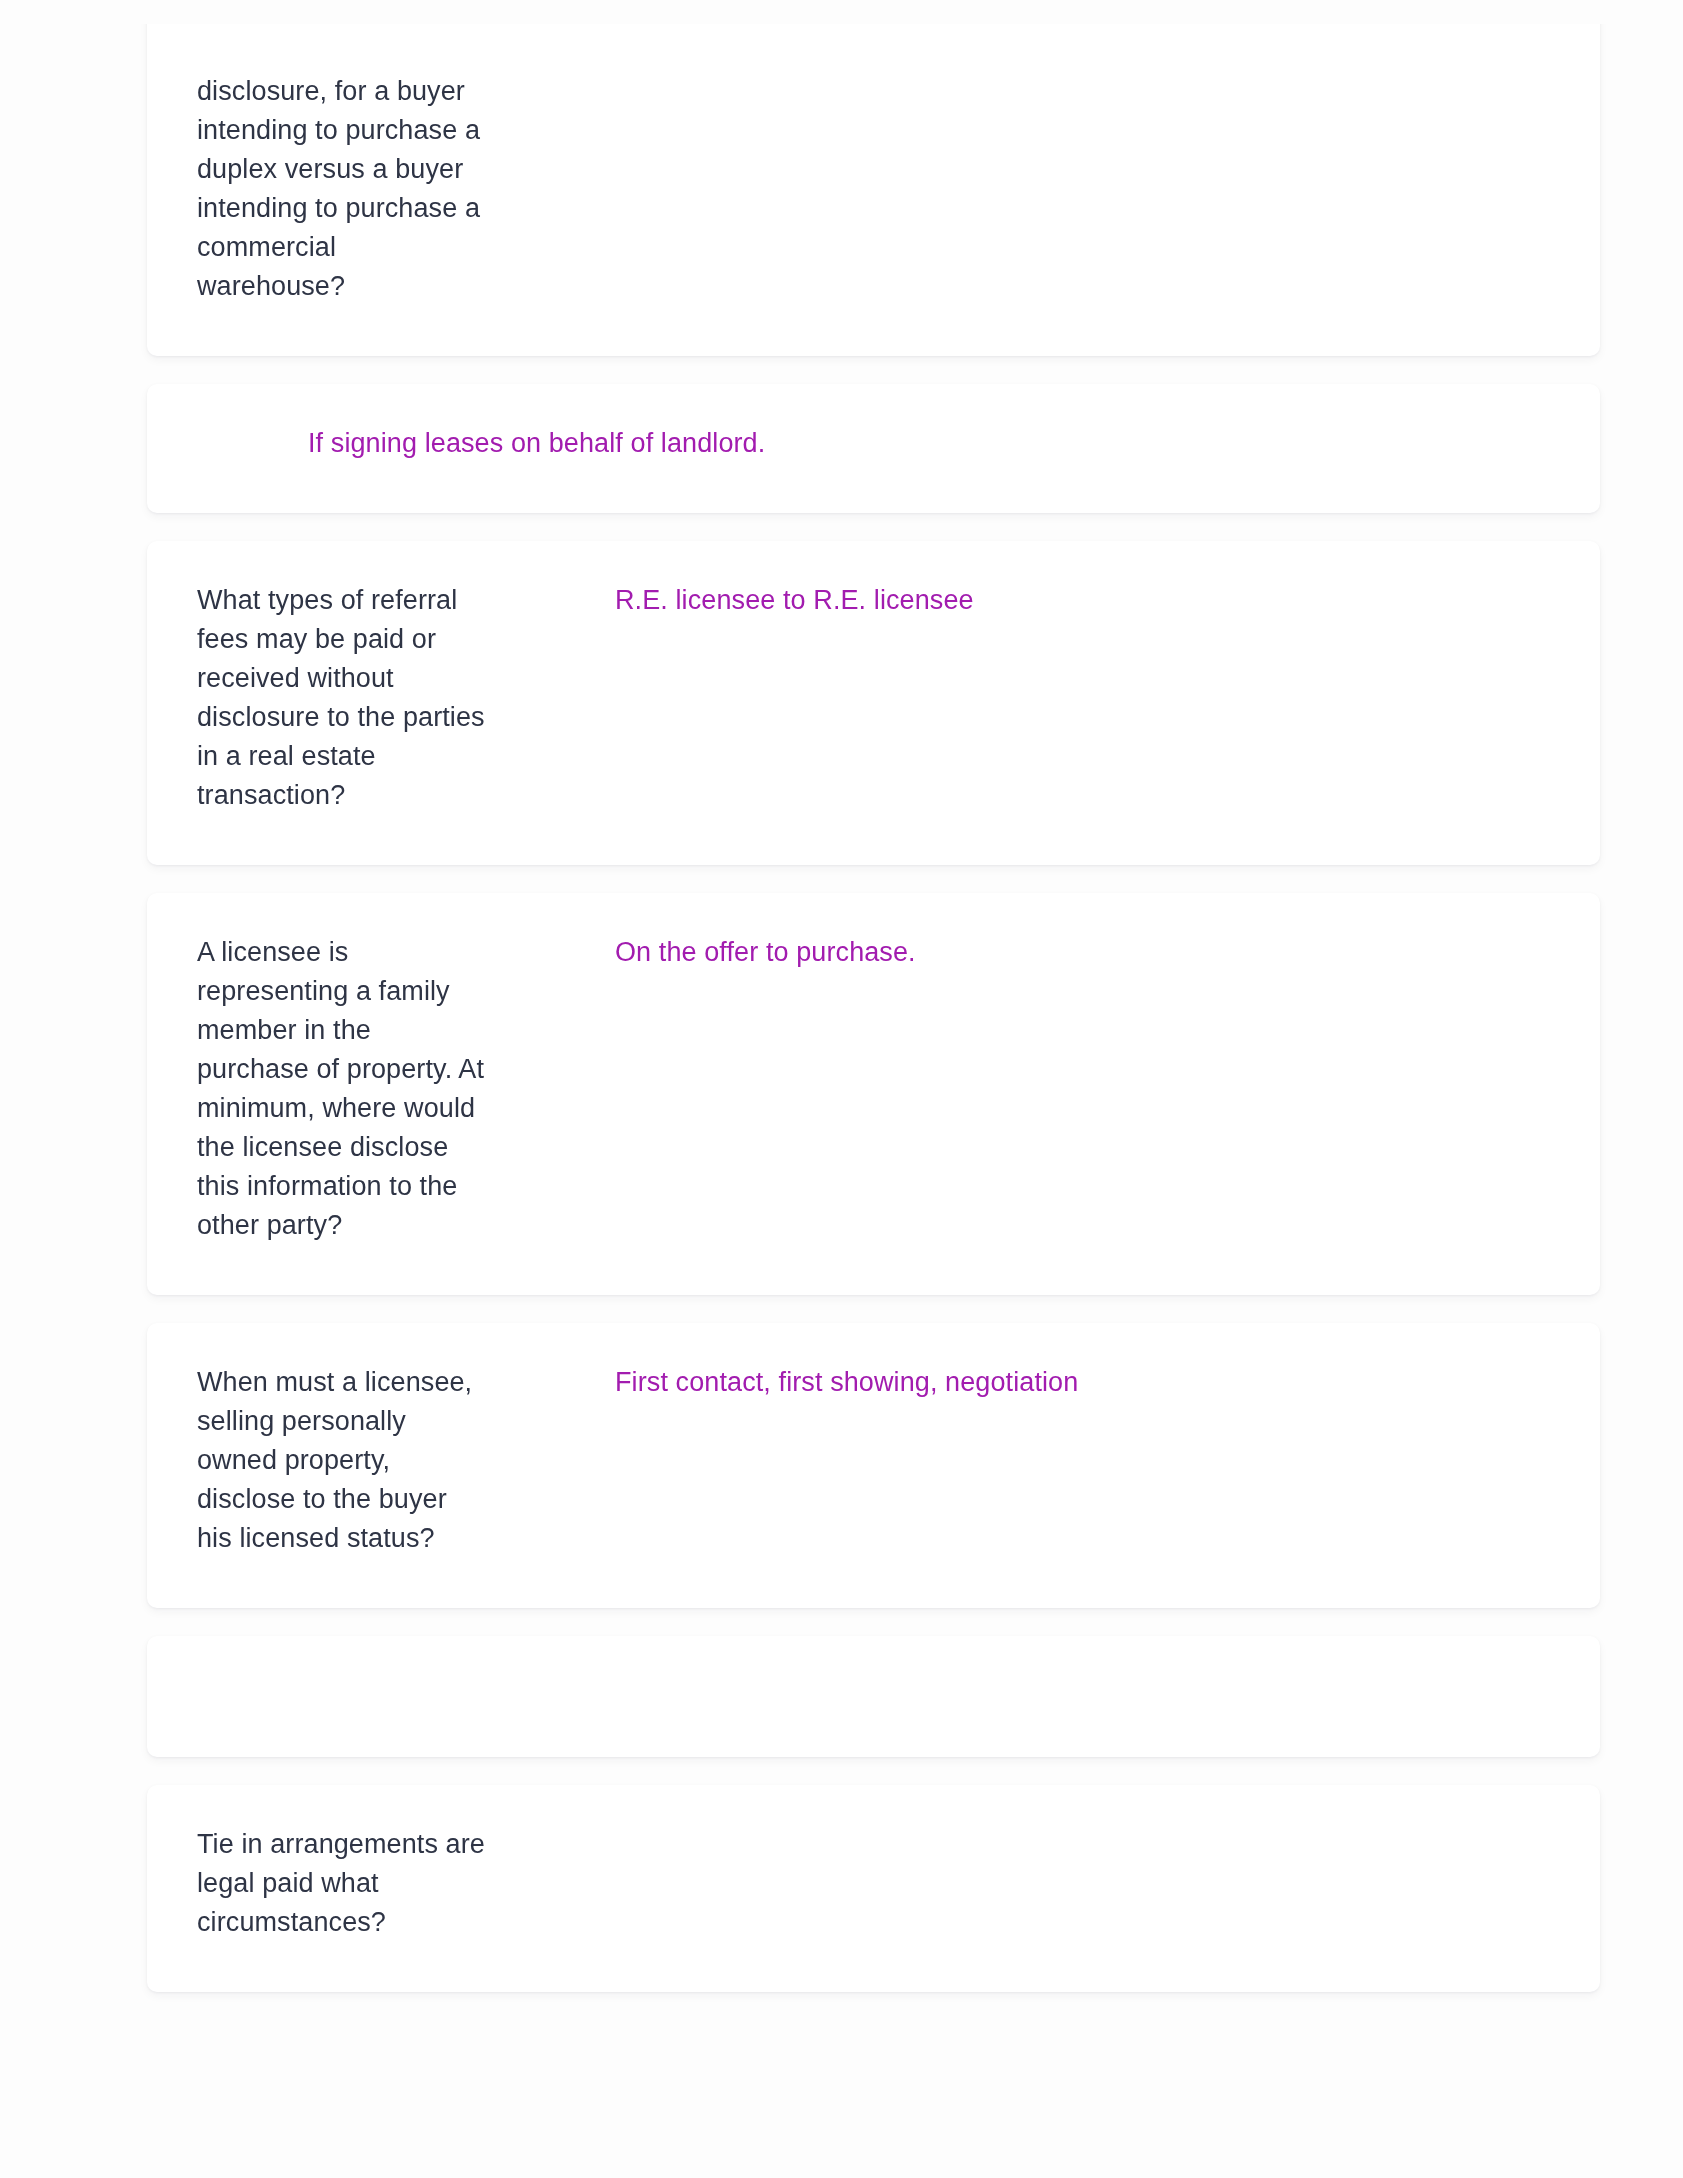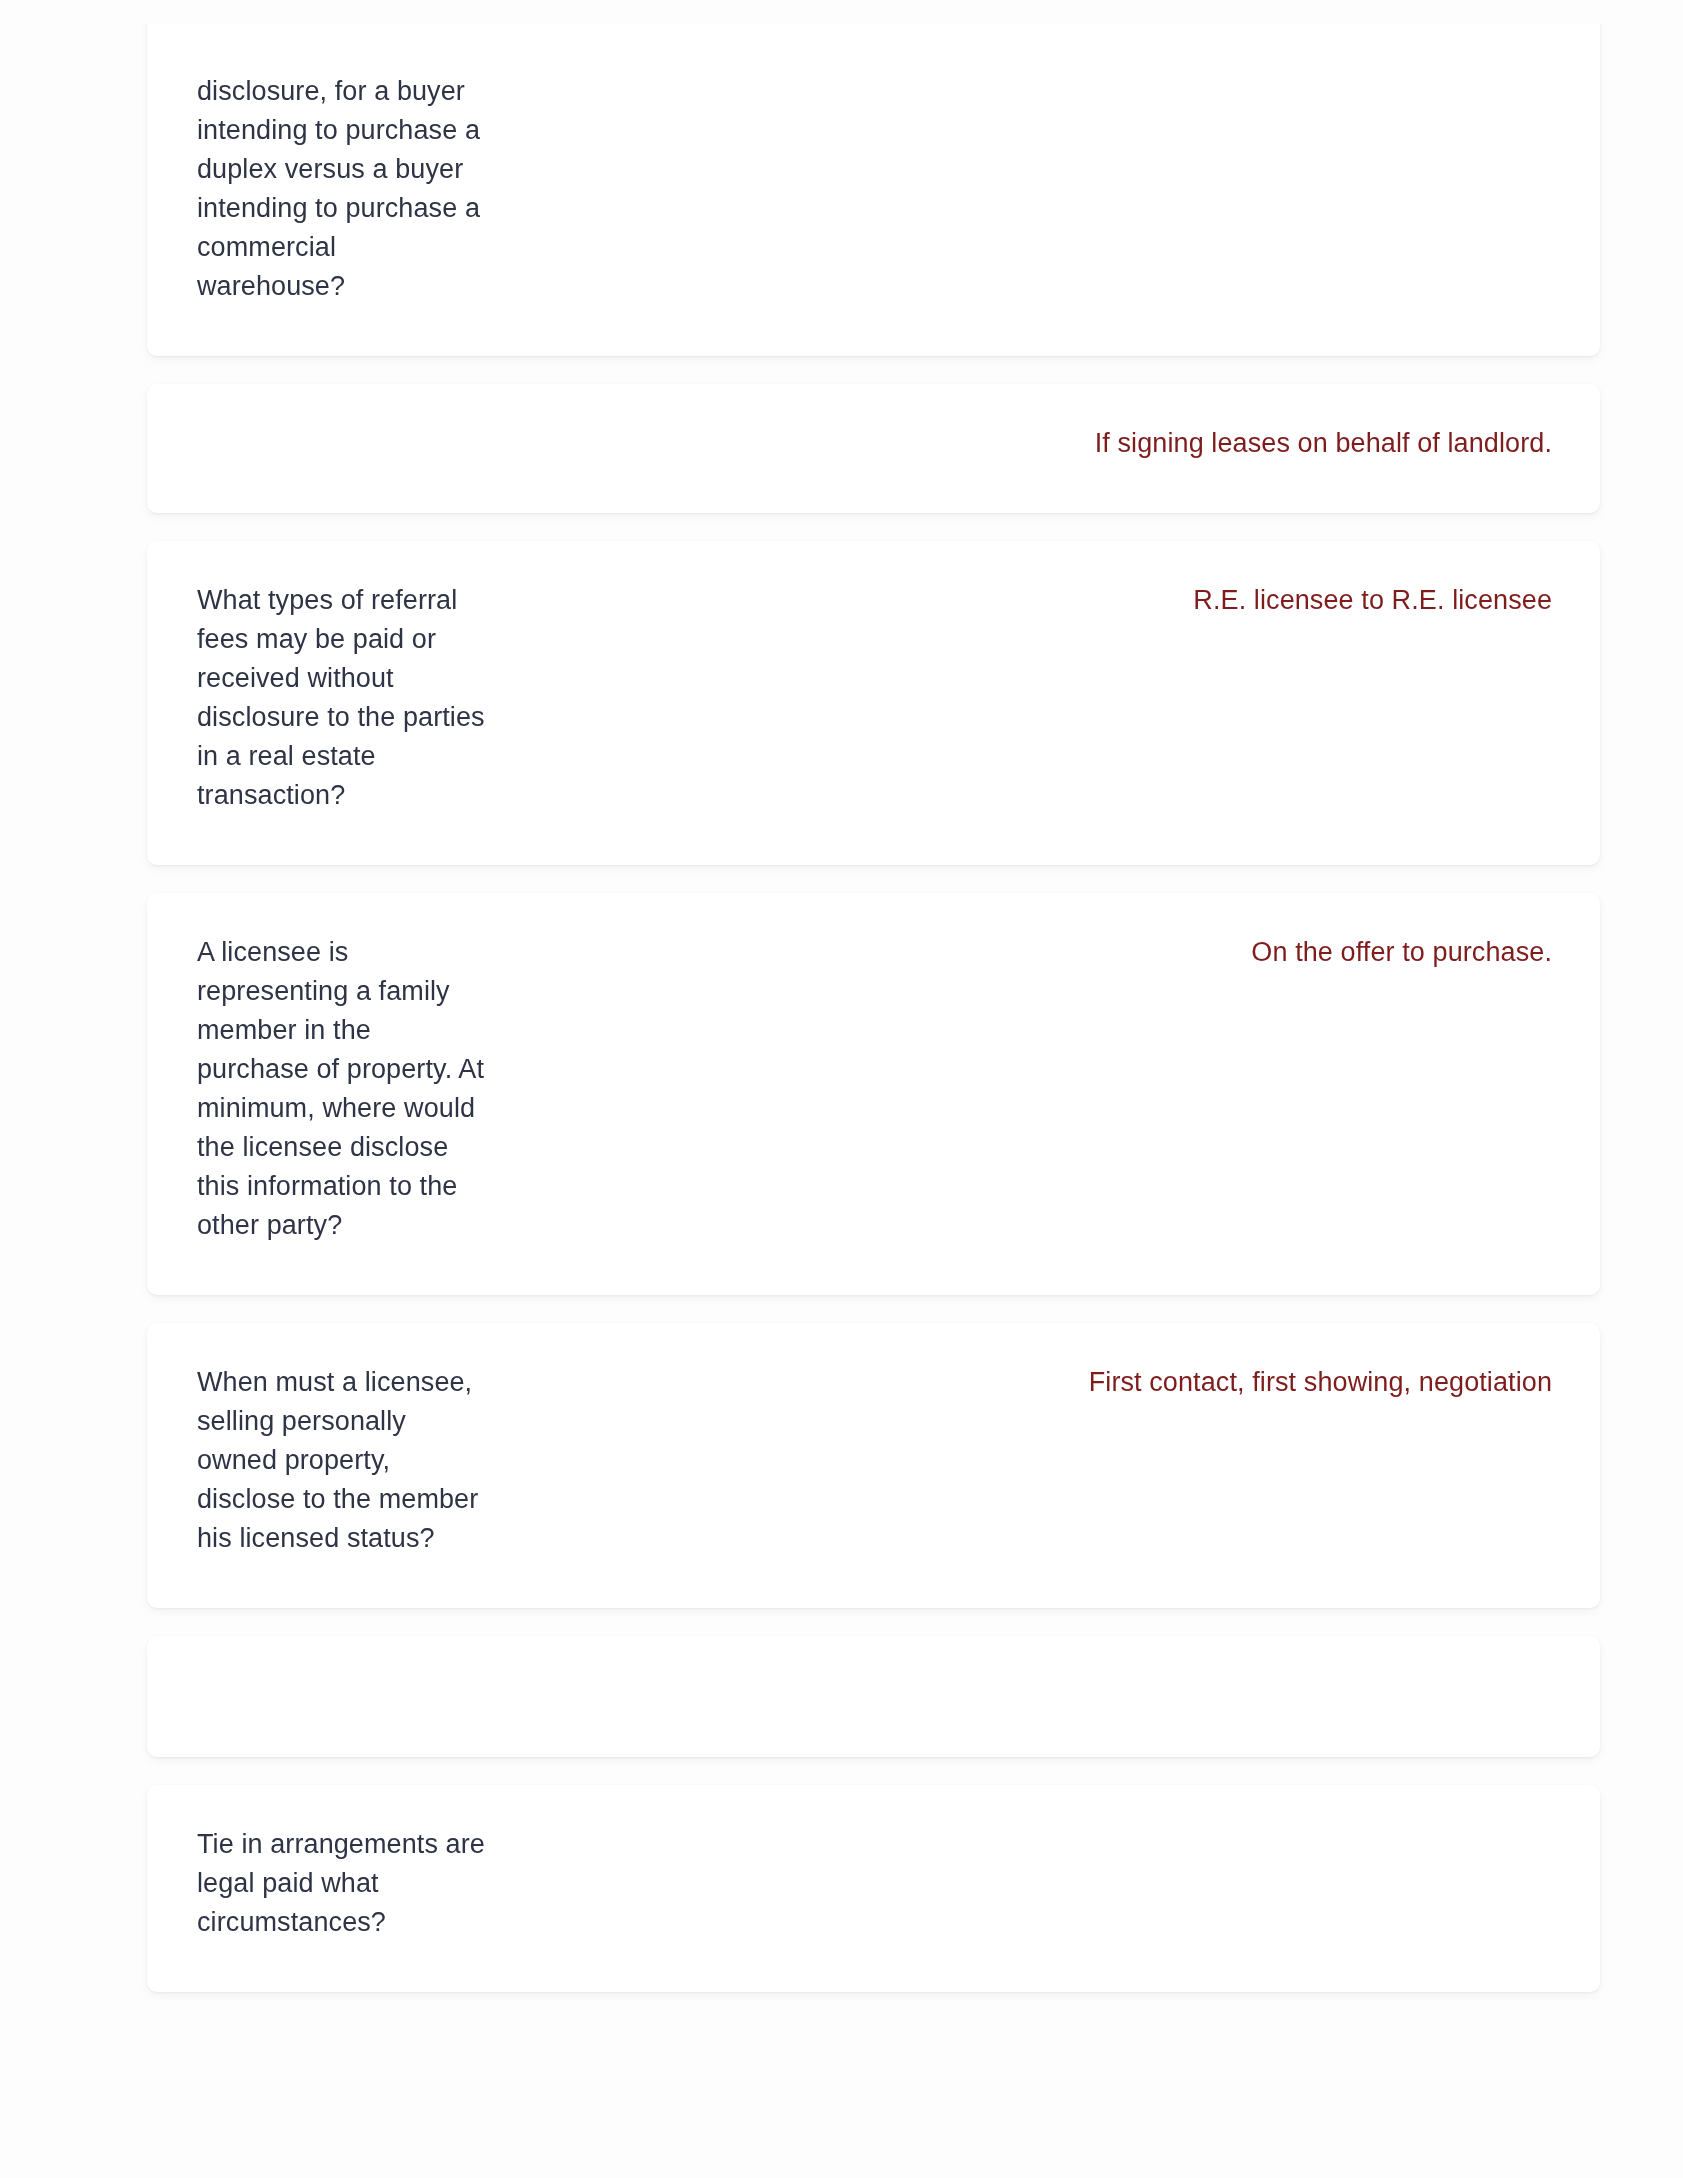--- a/index.html
+++ b/index.html
@@ -60,24 +60,23 @@
     color: #2e3445;
     letter-spacing: 0.1px;
     word-wrap: break-word;
   }
 
   .definition {
     flex: 1 1 auto;
     padding-left: 111px;
     font-size: 27px;
     line-height: 39px;
-    color: #7f1d1d;
+    color: #a21caf;
     letter-spacing: 0.1px;
     word-wrap: break-word;
-    text-align: right;
   }
 
   .term:empty, .definition:empty { min-height: 1px; }
 </style>
 </head>
 <body>
 
 <div class="page">
   <div class="card-list">
 
@@ -94,21 +93,21 @@
       <div class="term">What types of referral fees may be paid or received without disclosure to the parties in a real estate transaction?</div>
       <div class="definition">R.E. licensee to R.E. licensee</div>
     </div>
 
     <div class="card">
       <div class="term">A licensee is representing a family member in the purchase of property. At minimum, where would the licensee disclose this information to the other party?</div>
       <div class="definition">On the offer to purchase.</div>
     </div>
 
     <div class="card">
-      <div class="term">When must a licensee, selling personally owned property, disclose to the member his licensed status?</div>
+      <div class="term">When must a licensee, selling personally owned property, disclose to the buyer his licensed status?</div>
       <div class="definition">First contact, first showing, negotiation</div>
     </div>
 
     <div class="card card-empty">
       <div class="term"></div>
       <div class="definition"></div>
     </div>
 
     <div class="card">
       <div class="term">Tie in arrangements are legal paid what circumstances?</div>

